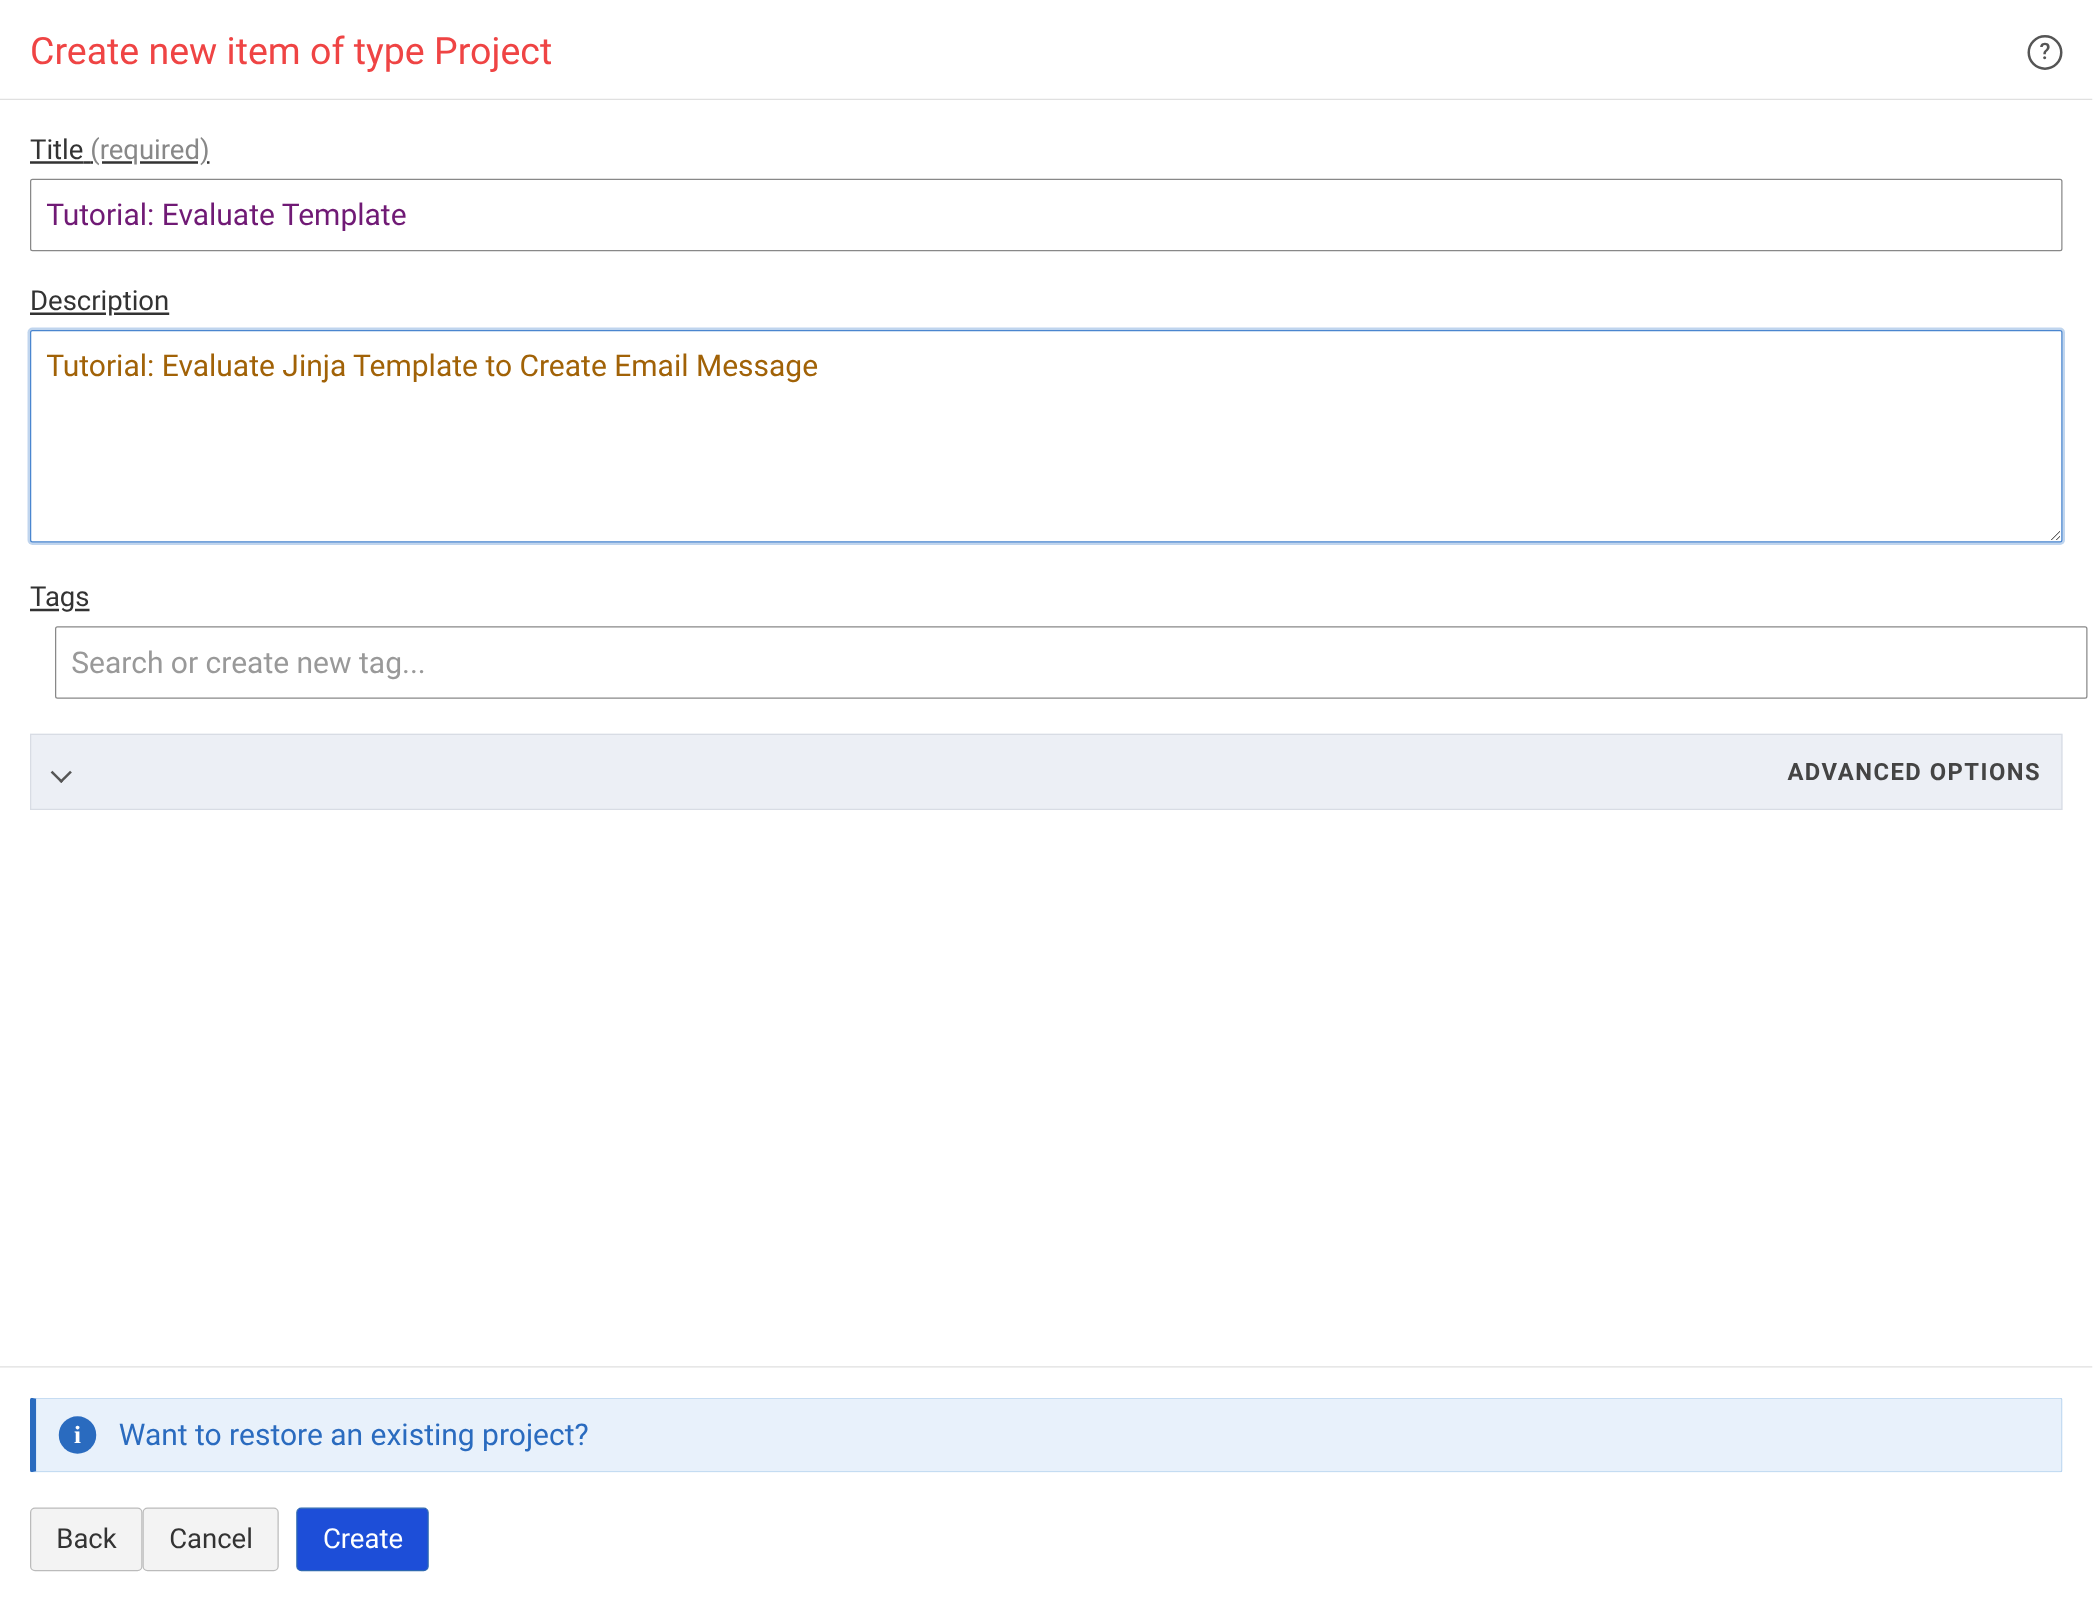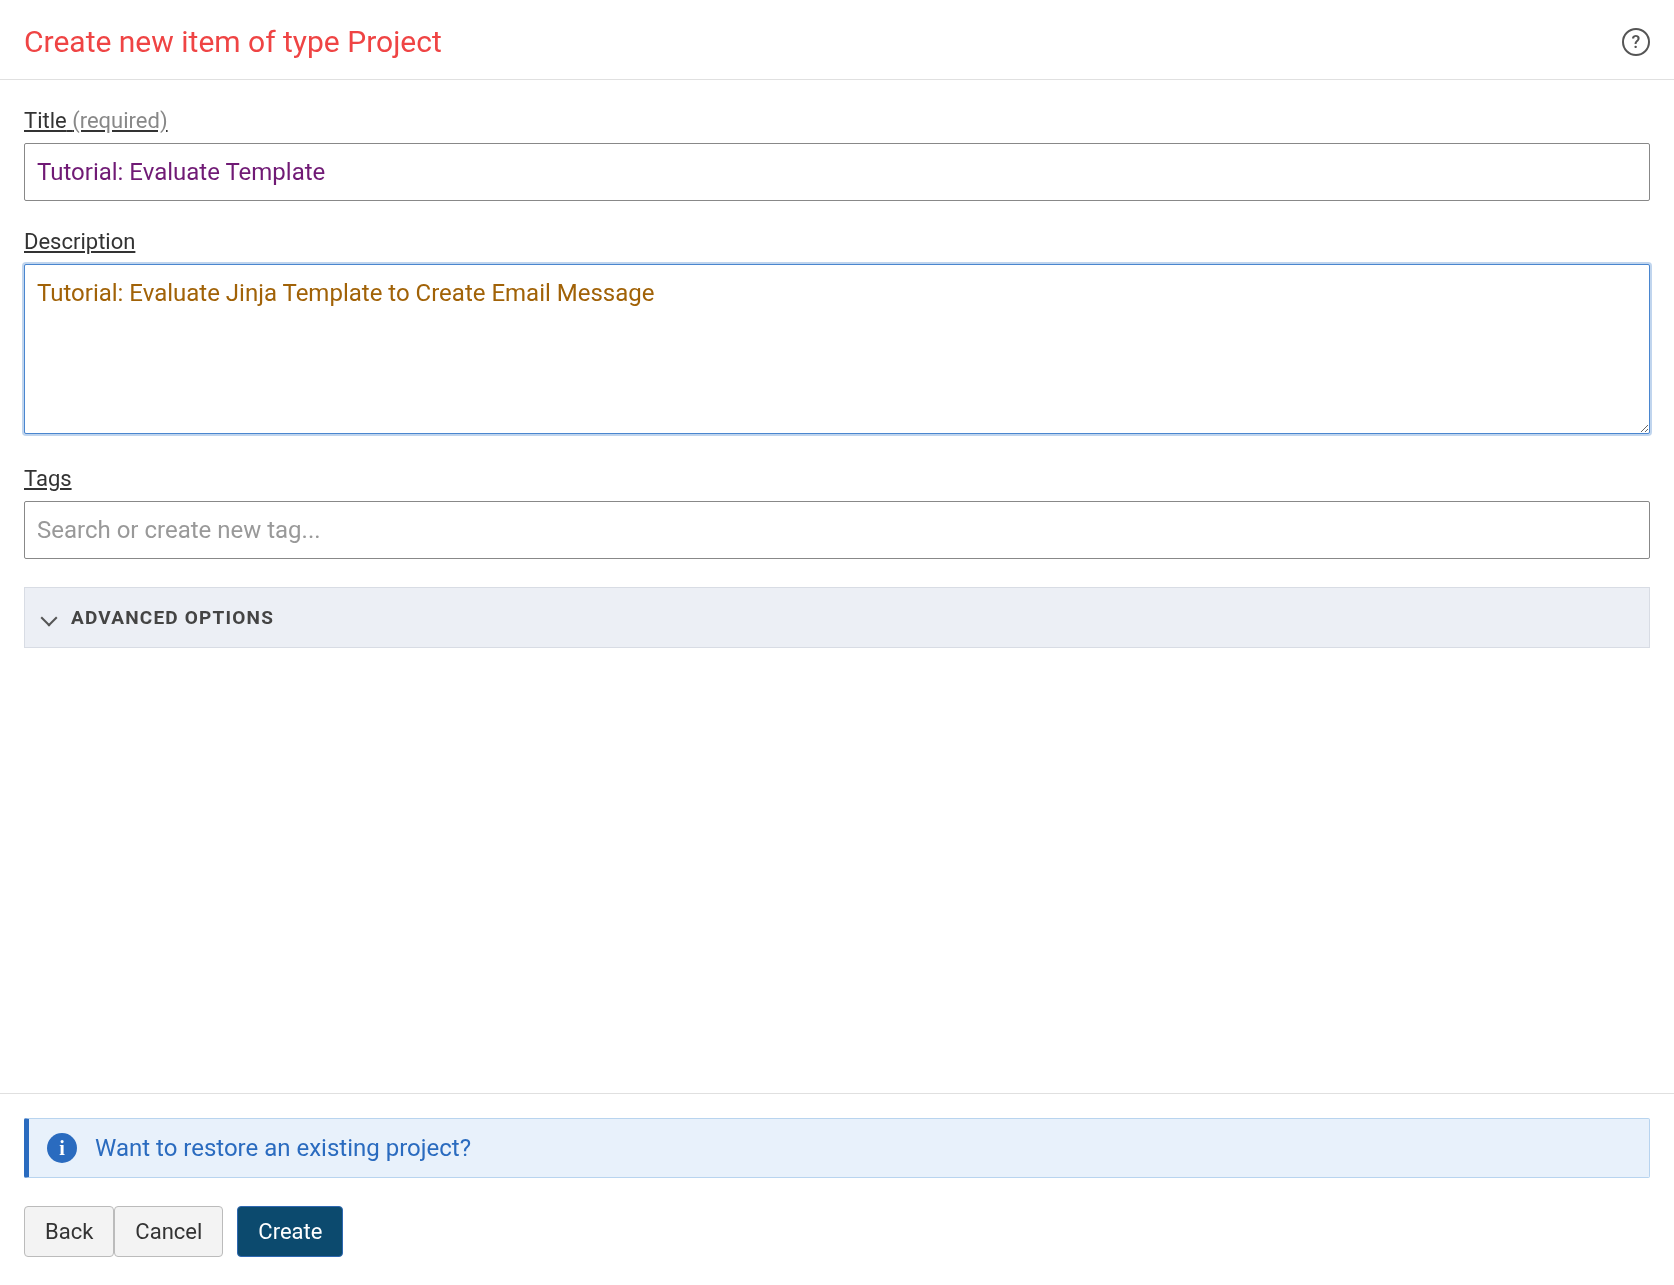--- a/index.html
+++ b/index.html
@@ -95,39 +95,41 @@
 
     .tags-input {
       width: 100%;
       padding: 14px 12px;
       font-size: 24px;
       border: 1px solid #888888;
       border-radius: 2px;
       color: #4d7c0f;
       font-family: inherit;
       background: #ffffff;
+      margin-left: 20px;
     }
 
     .tags-input::placeholder {
       color: #999999;
     }
 
     .text-input::placeholder,
     .textarea-input::placeholder {
       color: #999999;
     }
 
     .advanced-options {
       background: #eceff5;
       border: 1px solid #d8dce4;
       padding: 18px 16px;
       display: flex;
       align-items: center;
       gap: 14px;
       cursor: pointer;
+      justify-content: space-between;
     }
 
     .chevron-down {
       width: 16px;
       height: 16px;
       display: inline-block;
       position: relative;
     }
 
     .chevron-down::before {
@@ -218,21 +220,21 @@
       display: flex;
       align-items: center;
     }
 
     .footer-right {
       display: flex;
       gap: 14px;
     }
 
     .btn-primary {
-      background: #0c4a6e;
+      background: #1d4ed8;
       color: #ffffff;
       border: 1px solid #2e68b1;
     }
   </style>
 </head>
 <body>
 
 <div class="dialog-header">
   <h1 class="dialog-title">Create new item of type Project</h1>
   <div class="help-icon">?</div>

